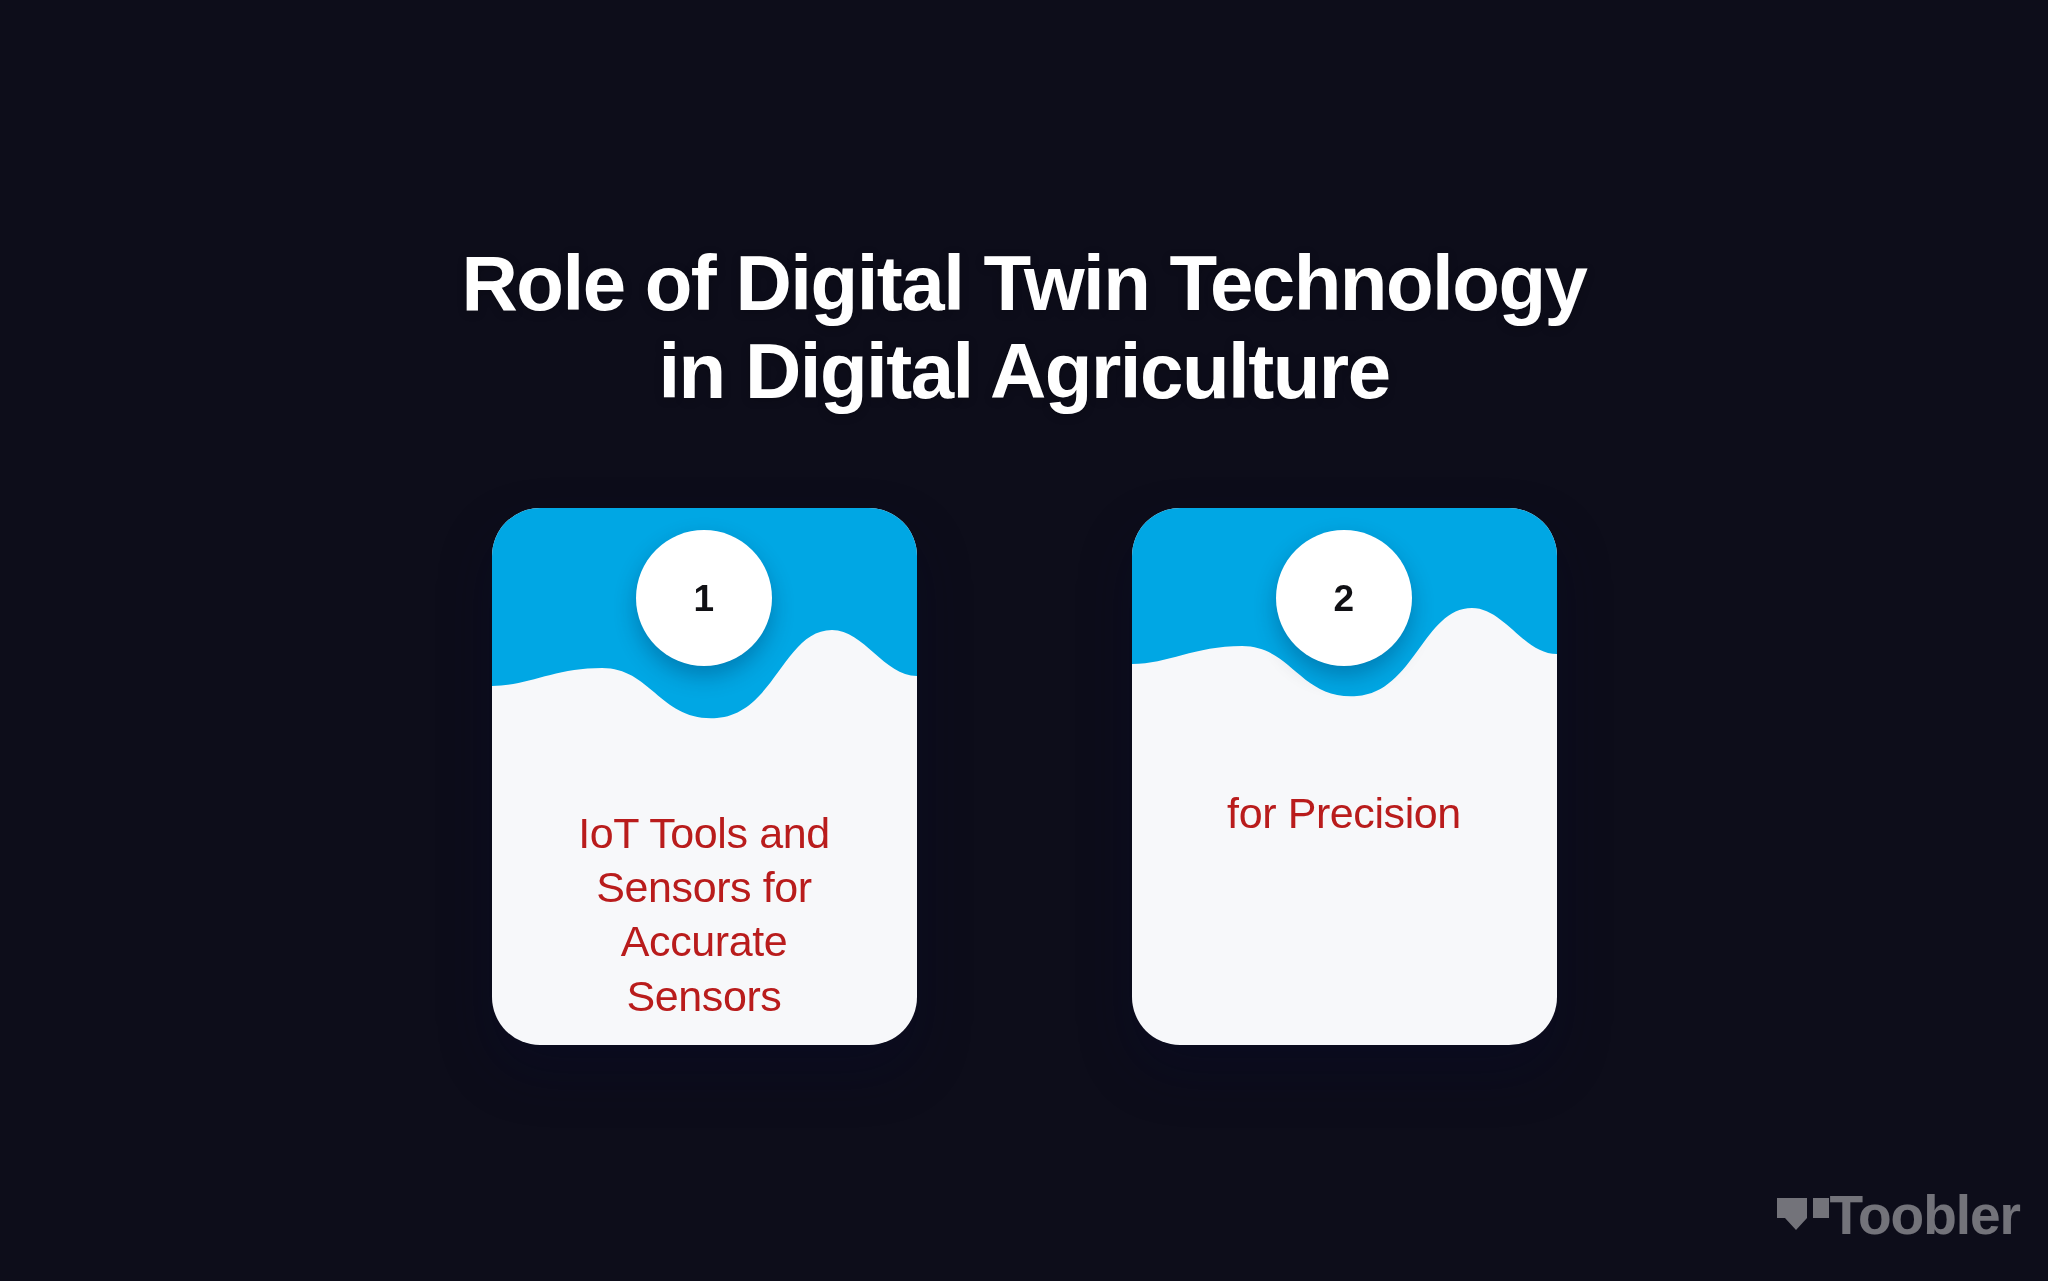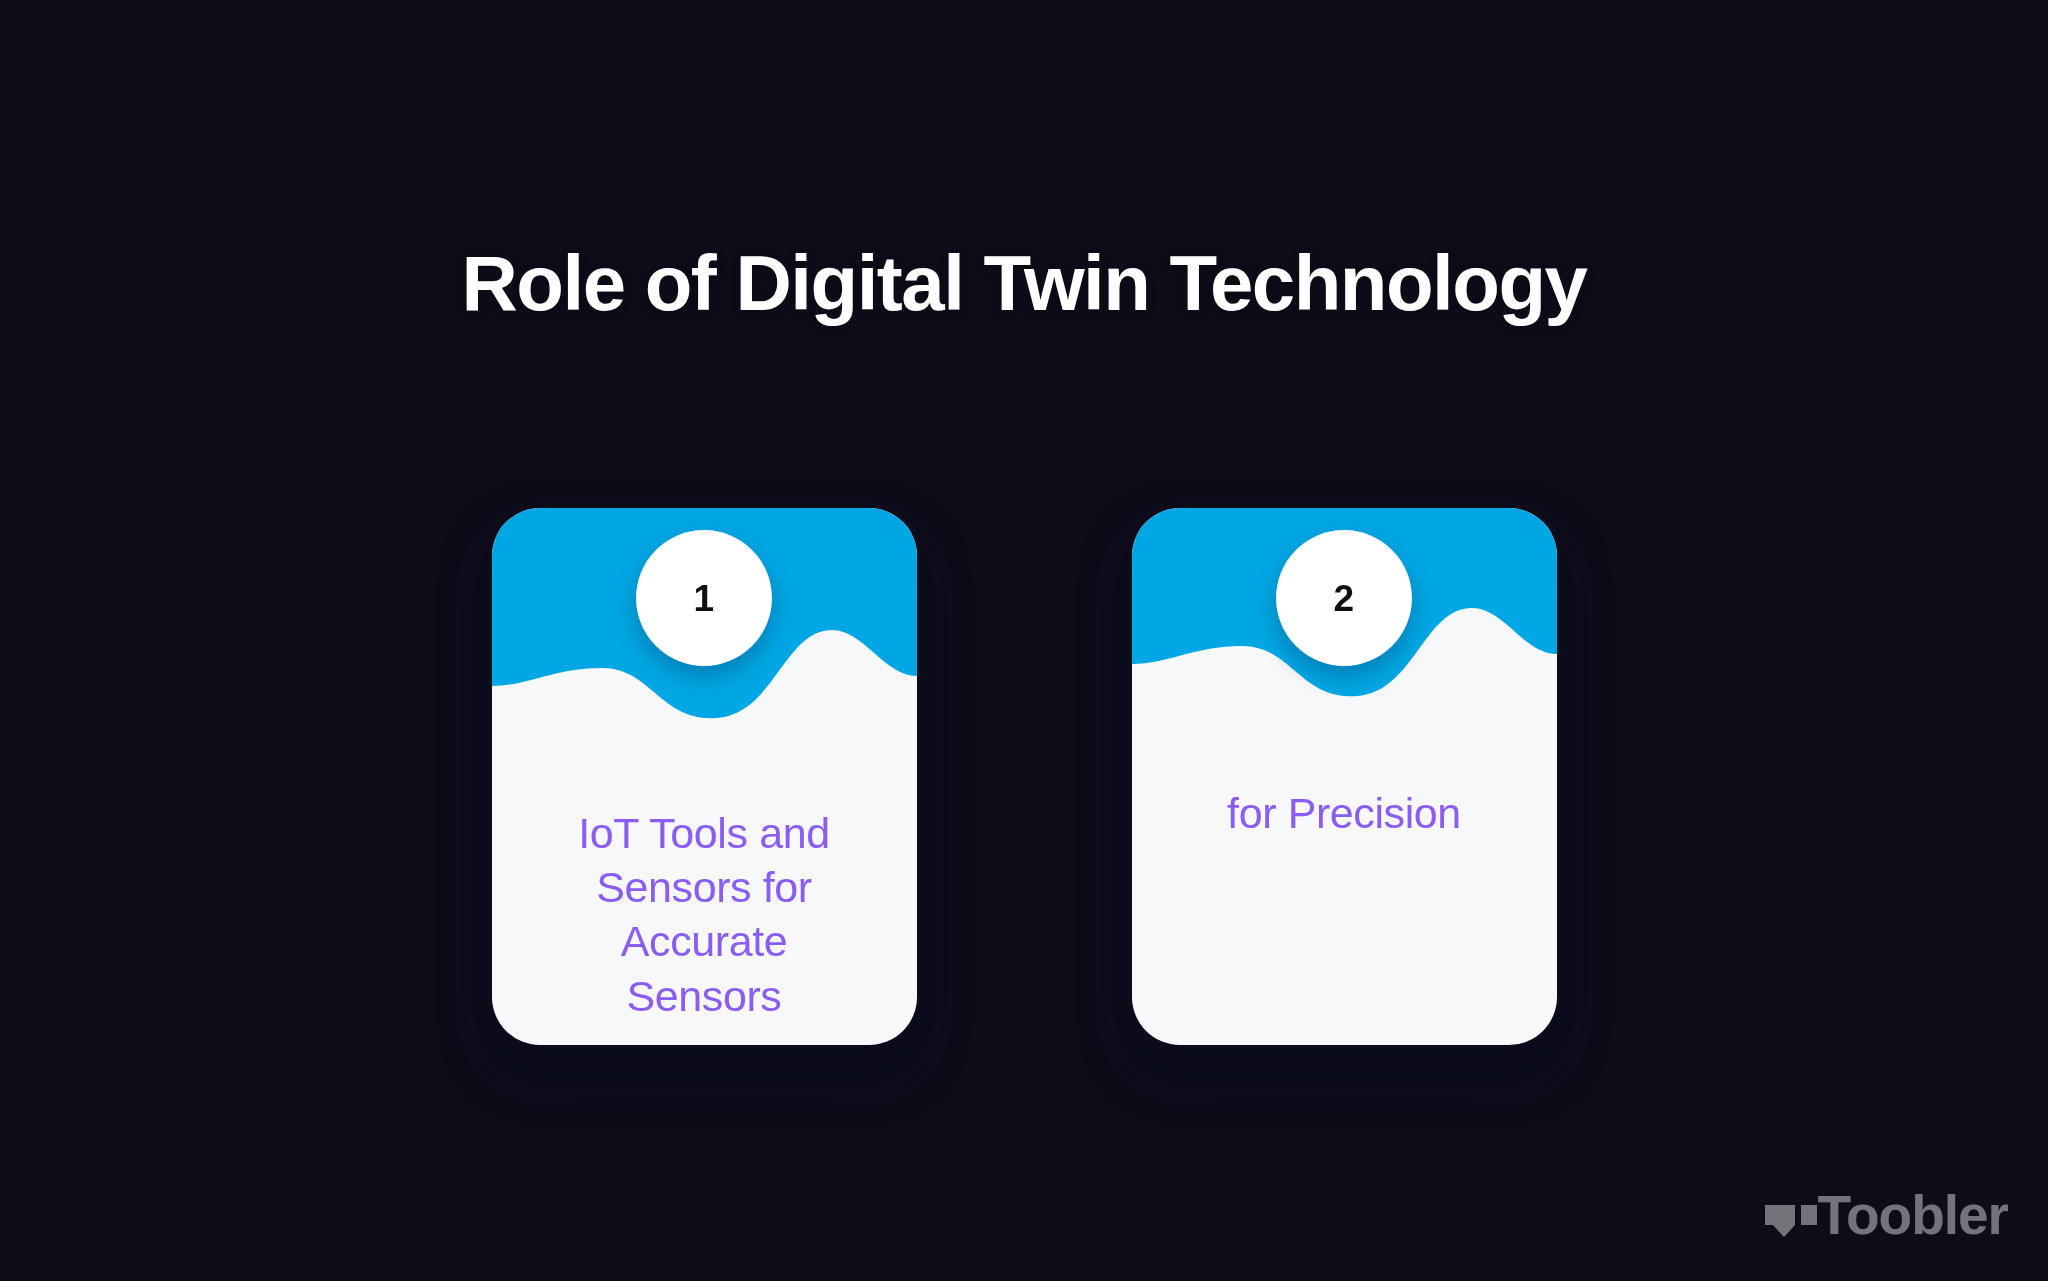--- a/index.html
+++ b/index.html
@@ -106,57 +106,58 @@
     letter-spacing: 0.5px;
   }
 
   .card-text {
     position: absolute;
     left: 0;
     right: 0;
     top: 298px;
     z-index: 2;
     text-align: center;
-    color: #8b5cf6;
+    color: #b91c1c;
     font-size: 43px;
     font-weight: 400;
     line-height: 1.26;
     letter-spacing: -0.4px;
     padding: 0 22px;
     box-sizing: border-box;
   }
   .card-text-line { display: block; white-space: nowrap; }
 
   .card--two .card-text { top: 278px; }
 
   
   .logo {
     position: absolute;
-    right: 40px;
+    right: 28px;
     bottom: 38px;
     display: flex;
-    align-items: flex-end;
+    align-items: center;
     opacity: 0.42;
   }
   .logo-mark { display: block; }
   .logo-text {
     color: #ffffff;
     font-size: 55px;
     font-weight: 700;
     letter-spacing: -1px;
     line-height: 1;
   }
 </style>
 </head>
 <body>
 
 <div class="slide">
 
   <h1 class="title">
     <span class="title-line">Role of Digital Twin Technology</span>
+    <span class="title-line">in Digital Agriculture</span>
   </h1>
 
   <div class="cards">
 
     <div class="card card--one">
       <svg class="card-wave" viewBox="0 0 425 290" preserveAspectRatio="none">
         <path d="M0,0 H425 V168 C392,168 372,122 340,122
                  C292,122 282,206 225,210
                  C168,214 160,160 110,160
                  C62,160 36,178 0,178 Z" fill="#00a7e4"></path>

